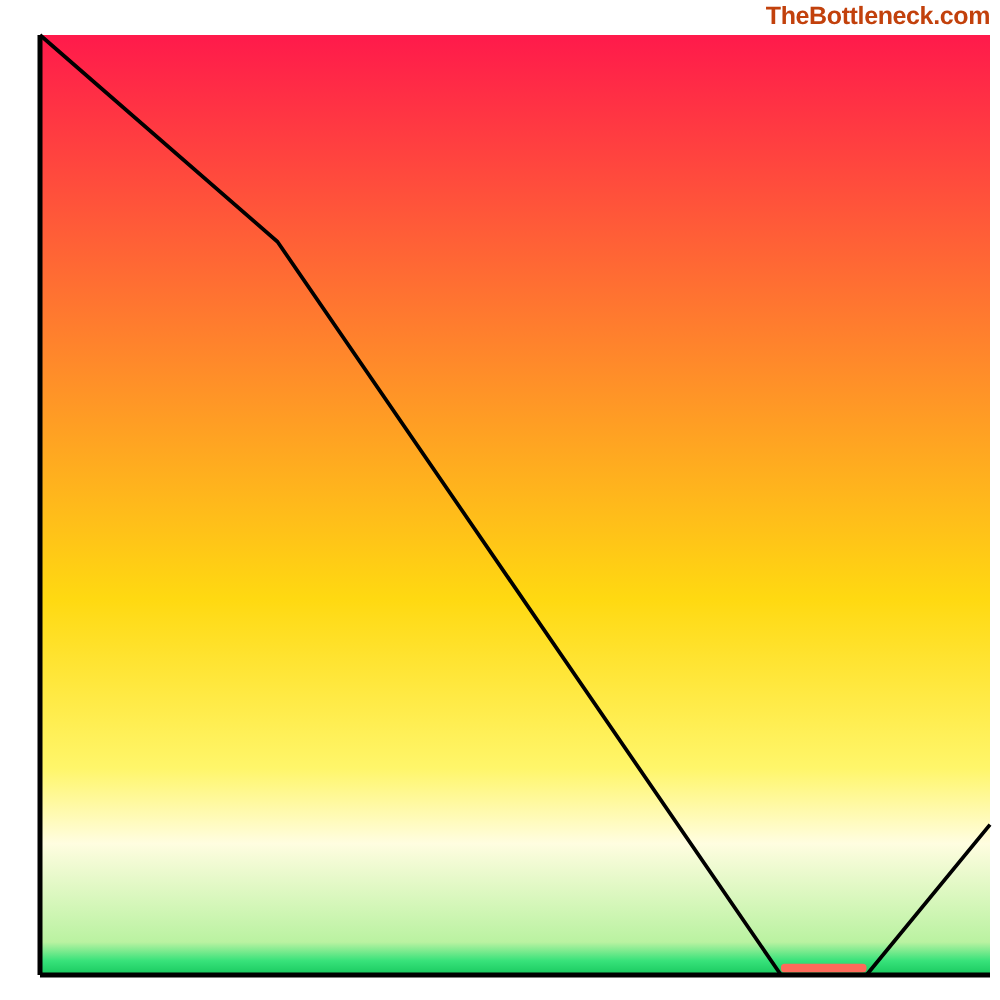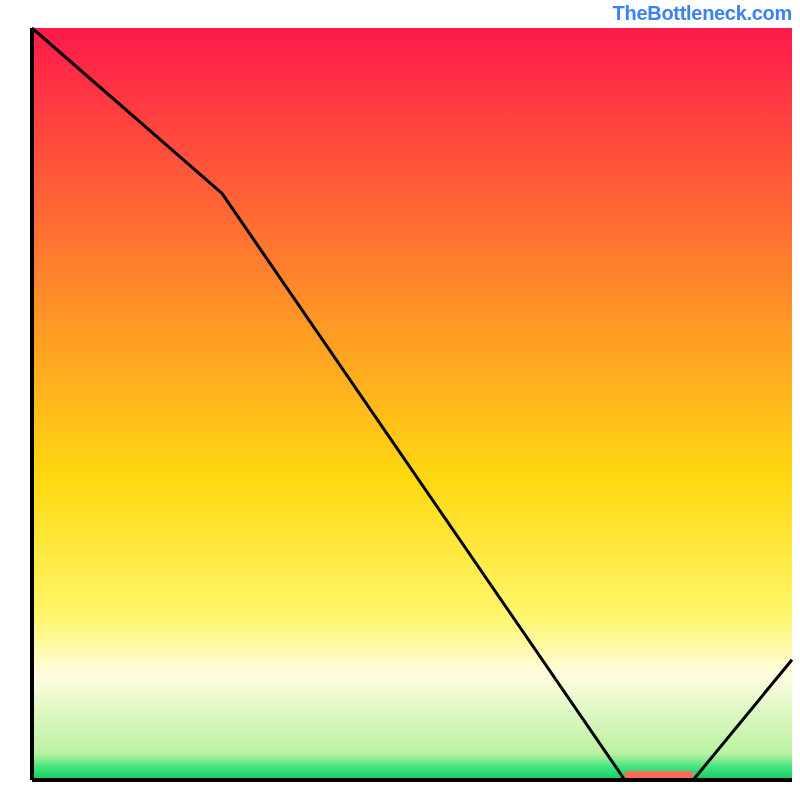--- a/index.html
+++ b/index.html
@@ -12,21 +12,21 @@
   }
   .stage {
     position: relative;
     width: 800px;
     height: 800px;
   }
   .attribution {
     position: absolute;
     top: 2px;
     right: 8px;
-    color: #3b82f6;
+    color: #c2410c;
     font-size: 20px;
     font-weight: bold;
     letter-spacing: -0.3px;
   }
   svg {
     display: block;
   }
 </style>
 </head>
 <body>

